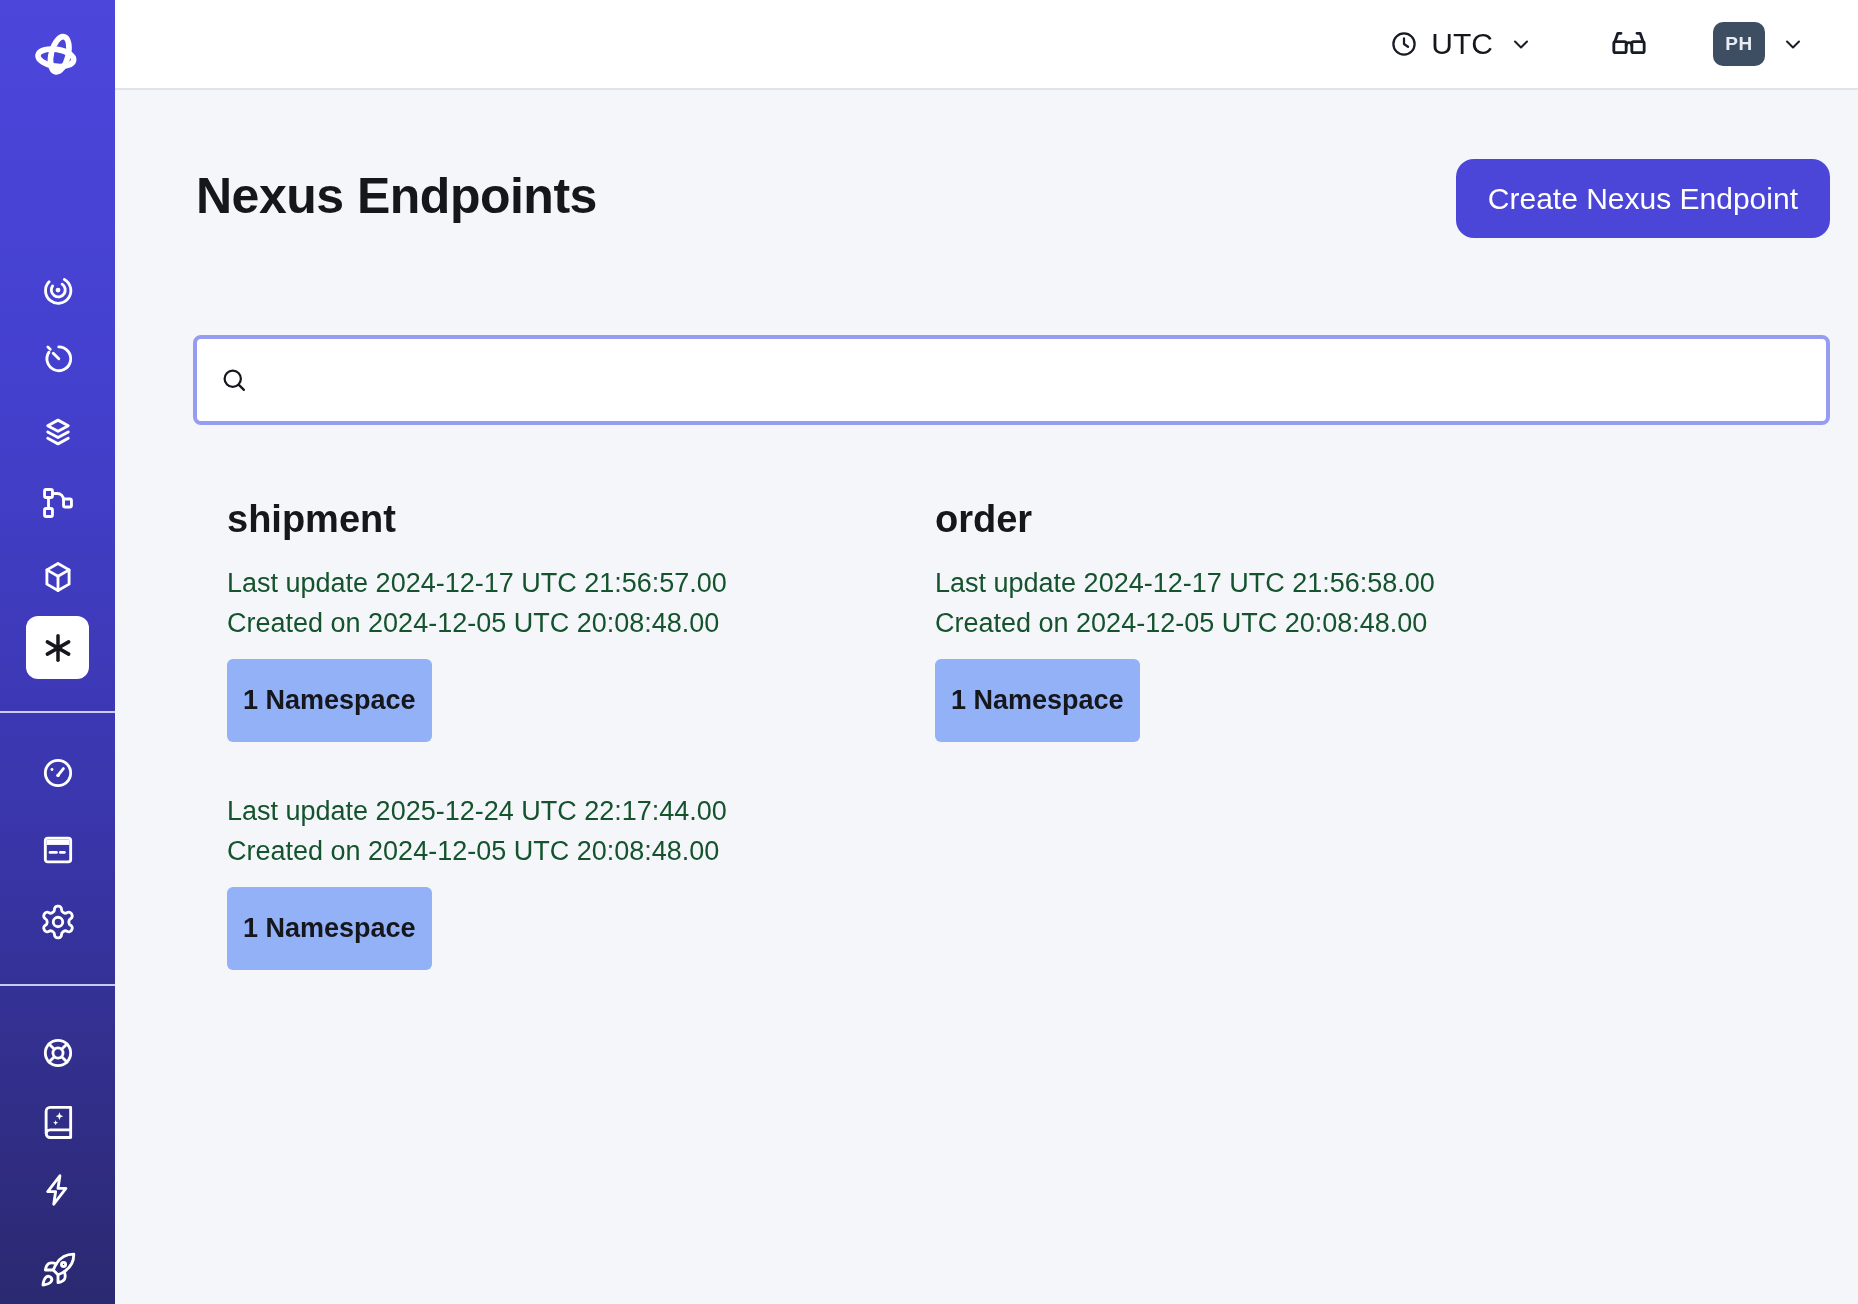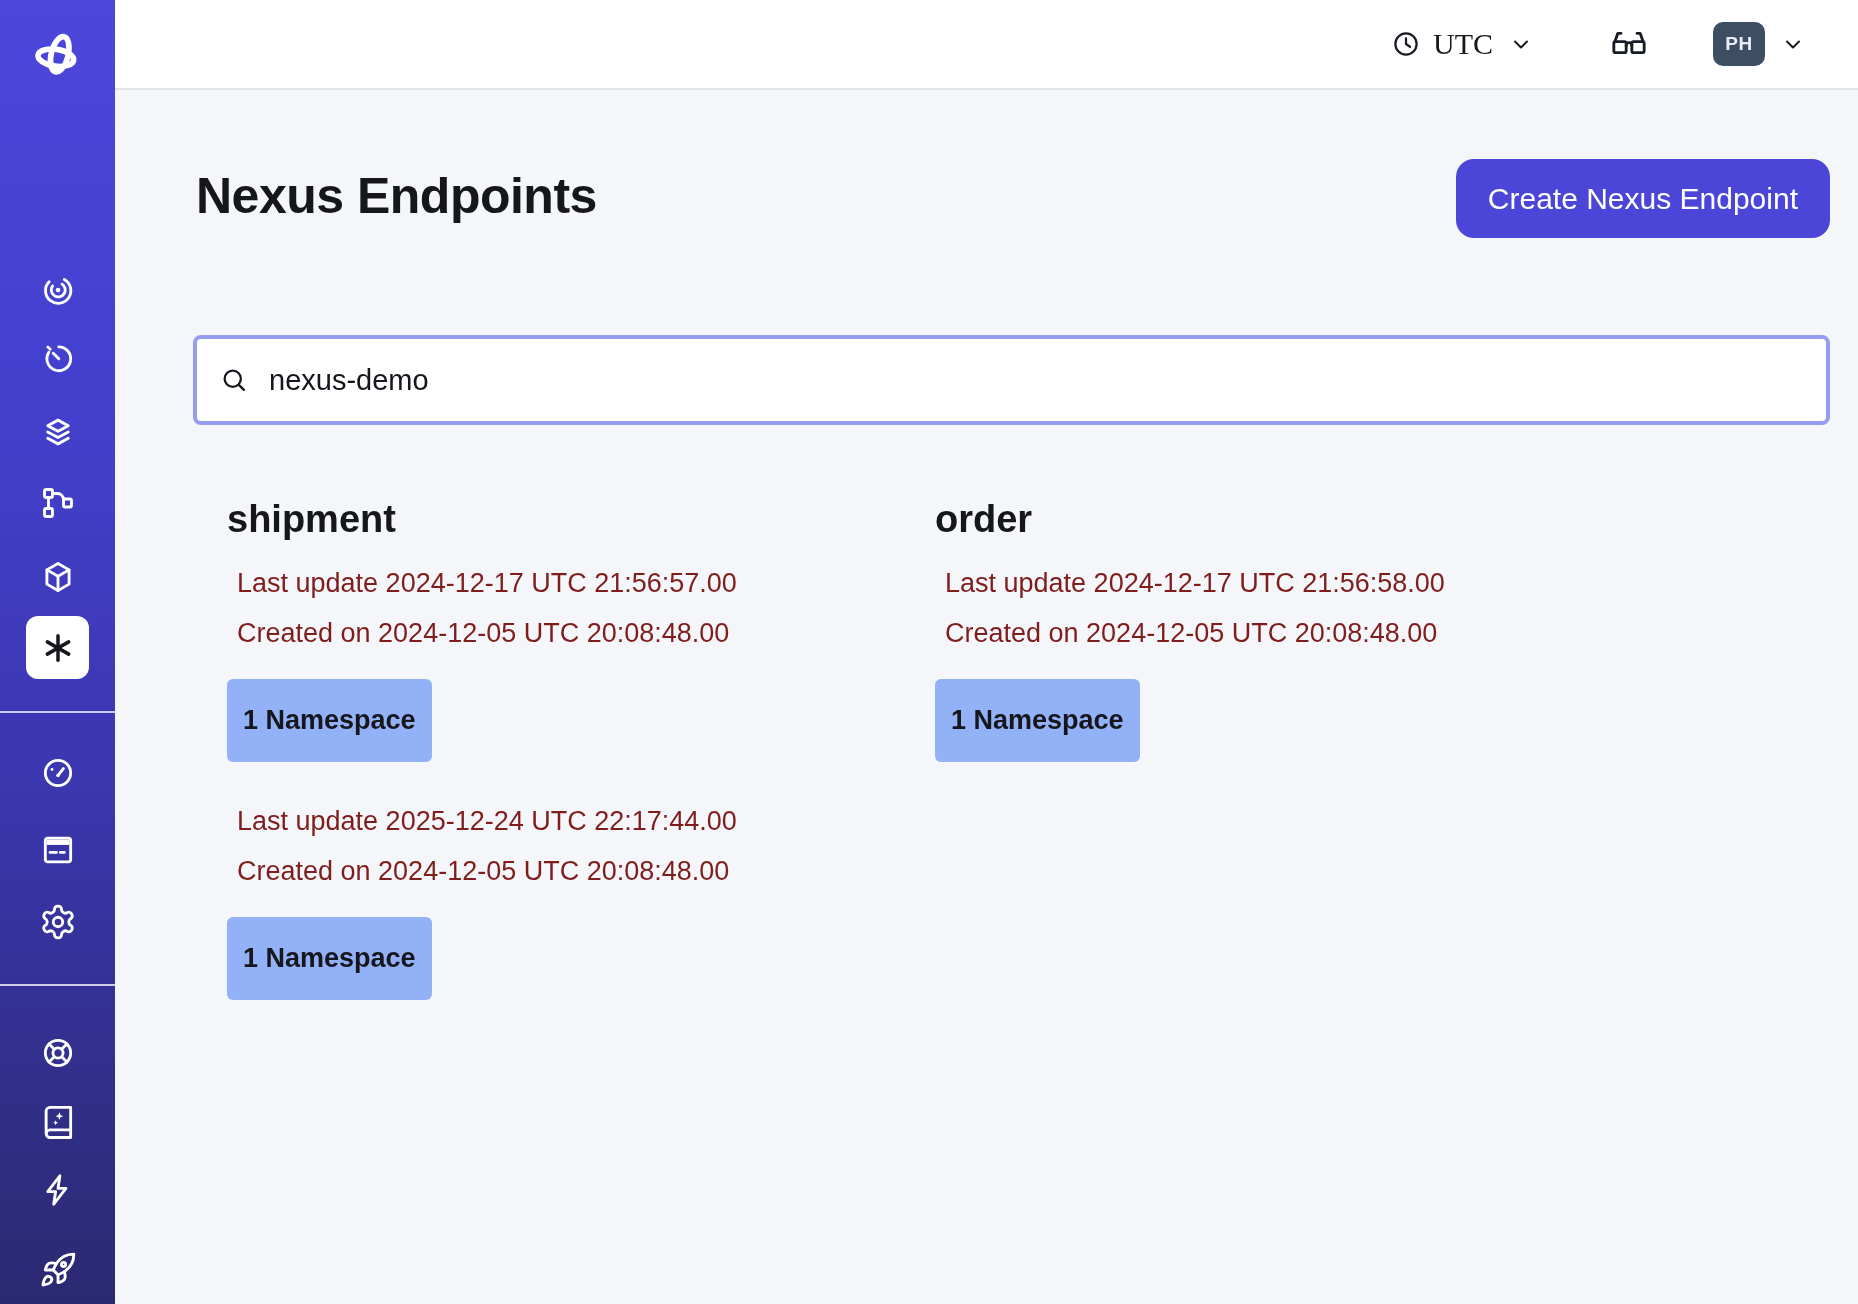--- a/index.html
+++ b/index.html
@@ -40,21 +40,21 @@
   }
 
   
   .topbar {
     position:absolute; left:115px; top:0; right:0; height:90px;
     background:#ffffff; border-bottom:2px solid #e0e3ec;
     display:flex; align-items:center; justify-content:flex-end;
     z-index:2;
   }
   .topbar-cluster { display:flex; align-items:center; margin-right:53px; }
-  .tz-group { display:flex; cursor:pointer;font-family:Liberation Serif, serif; }
+  .tz-group { display:flex; cursor:pointer; }
   .tz-label { font-size:30px; color:#16161d; margin:0 16px 0 12px; }
   .icon-btn { display:flex; align-items:center; justify-content:center; cursor:pointer; color:#181c25; }
   .glasses-btn { margin-left:76px; }
   .avatar {
     margin-left:64px;
     width:52px; height:44px; border-radius:10px;
     background:#3D4E63; color:#e9edf2;
     font-size:19px; font-weight:600;
     display:flex; align-items:center; justify-content:center;
     cursor:pointer; letter-spacing:0.5px;
@@ -94,21 +94,21 @@
   
   .card { position:absolute; width:700px; }
   .card-shipment { left:112px; top:408px; }
   .card-order    { left:820px; top:408px; }
   .card-billing  { left:112px; top:701px; }
   .card h2 {
     font-size:38px; font-weight:700; color:#16161d;
     margin:0 0 22px; cursor:pointer;
   }
   .card .meta {
-    font-size:27px; color:#7f1d1d; line-height:40px; margin:10px;
+    font-size:27px; color:#14532d; line-height:40px; margin:0;
   }
   .ns-badge {
     display:inline-block; margin-top:16px;
     background:#93B1F6; color:#16161d;
     font-size:27px; font-weight:700;
     padding:26px 16px; border-radius:6px;
   }
 </style>
 </head>
 <body>
@@ -281,21 +281,20 @@
 
   <h1 class="page-title">Nexus Endpoints</h1>
 
   <button class="create-btn">Create Nexus Endpoint</button>
 
   <div class="search-bar">
     <svg viewBox="0 0 24 24" width="30" height="30" fill="none" stroke="currentColor" stroke-width="1.8" stroke-linecap="round">
       <circle cx="11" cy="11" r="6.5"></circle>
       <path d="m15.9 15.9 4 4"></path>
     </svg>
-    <input class="search-input" type="text" value="nexus-demo" style="">
   </div>
 
   <div class="card card-shipment">
     <h2>shipment</h2>
     <p class="meta">Last update 2024-12-17 UTC 21:56:57.00</p>
     <p class="meta">Created on 2024-12-05 UTC 20:08:48.00</p>
     <span class="ns-badge">1 Namespace</span>
   </div>
 
   <div class="card card-order">

